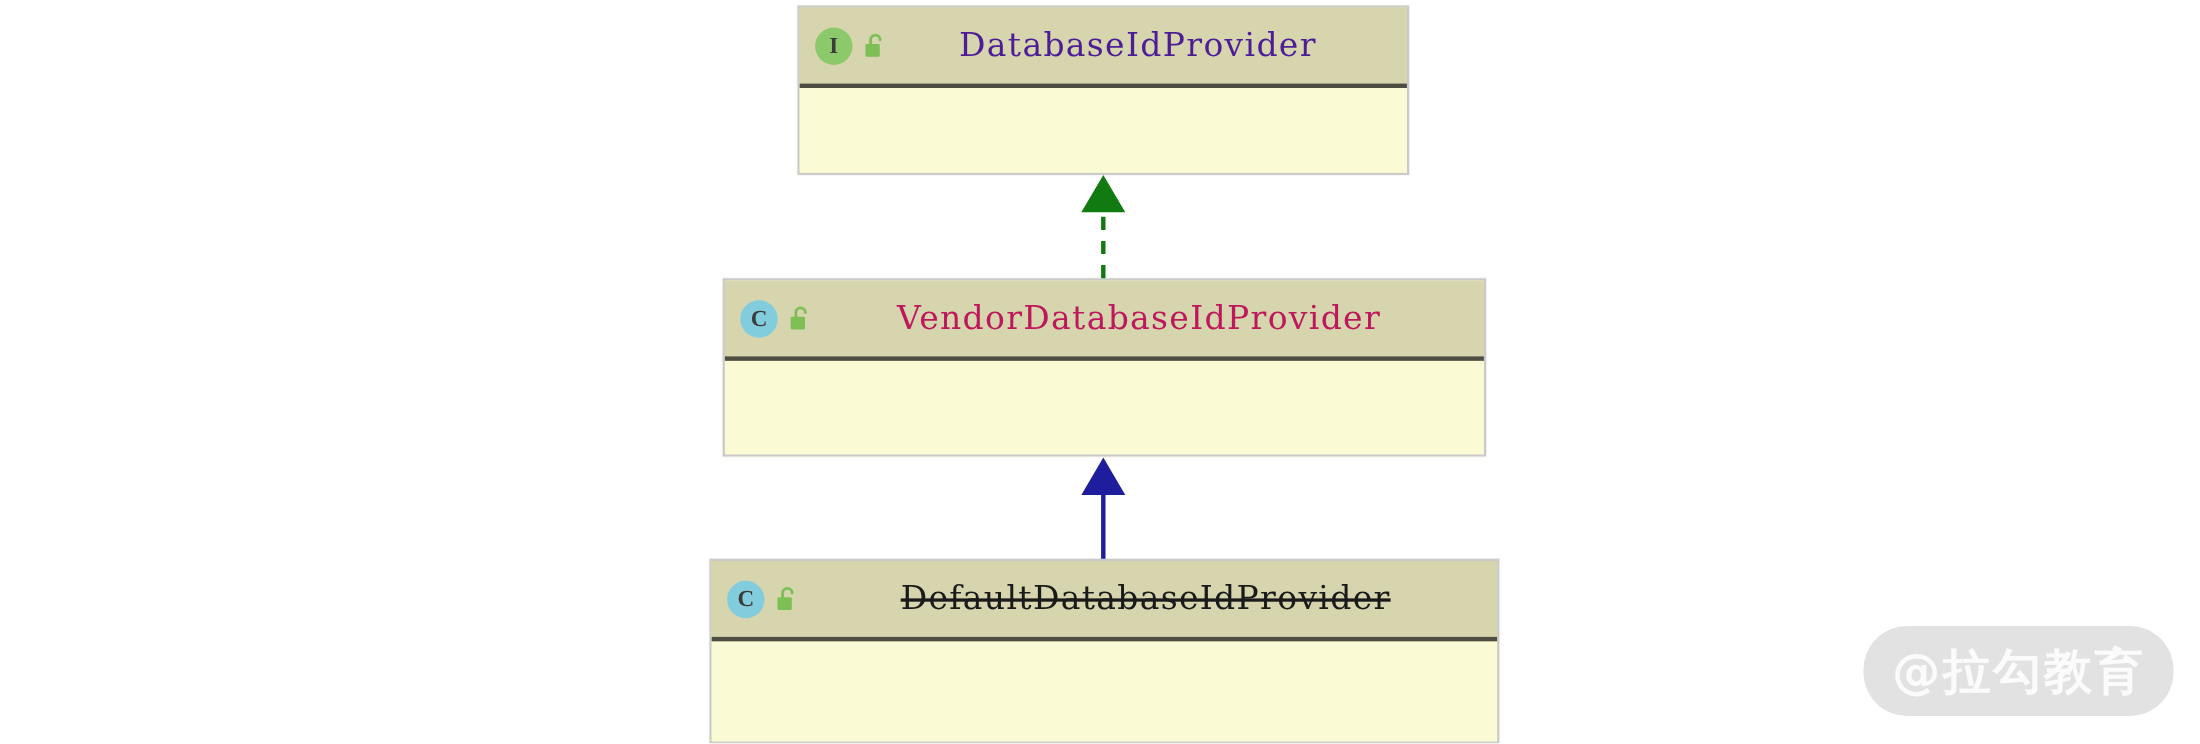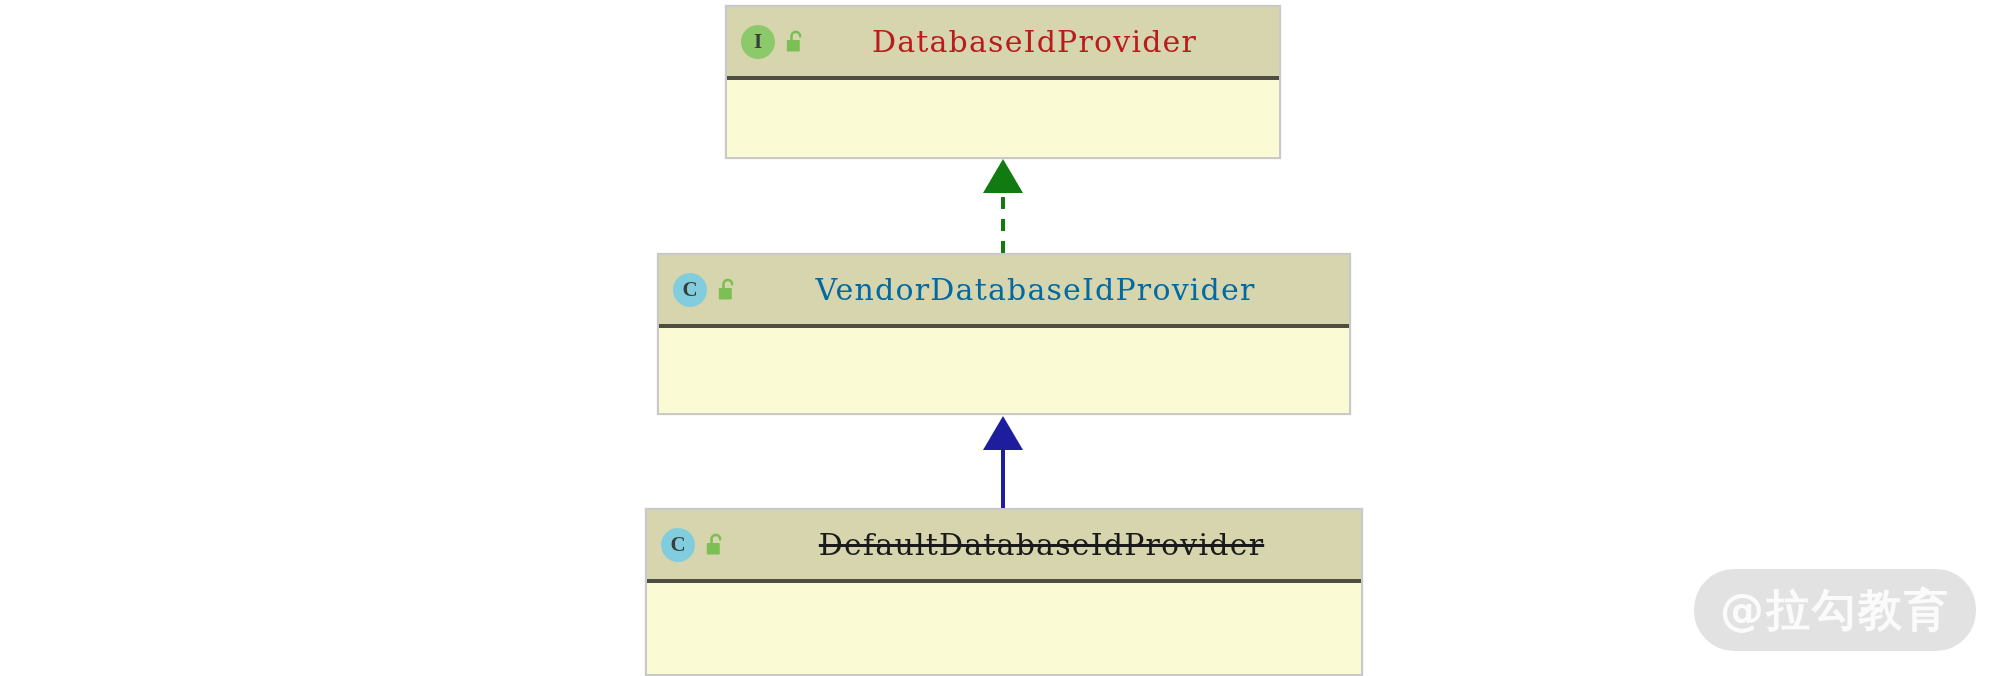--- a/index.html
+++ b/index.html
@@ -117,37 +117,37 @@
   <div class="uml-node" id="node-0" style="left: 725px; top: 5px; width: 556px; height: 154px; border-color: rgb(201, 201, 201); background: rgb(250, 250, 213);">
     <div class="uml-header" style="height: 73px; background: rgb(214, 213, 174); border-bottom-color: rgb(77, 77, 66);">
       <div class="type-badge interface" style="background: rgb(140, 201, 106);">
         <span>I</span>
       </div>
       <svg class="lock-icon" viewBox="0 0 24 26" aria-hidden="true">
         <path d="M7.5 11 V7.2 a4.3 4.3 0 0 1 8.6 0" fill="none" stroke="#7dbf55" stroke-width="2.6" stroke-linecap="round"></path>
         <rect x="2.8" y="11" width="13" height="11.5" rx="1" fill="#7dbf55"></rect>
       </svg>
       <div class="title-wrap">
-        <span class="uml-title" style="color: #b91c1c; text-decoration: none;">DatabaseIdProvider</span>
+        <span class="uml-title" style="color: #4c1d95; text-decoration: none;">DatabaseIdProvider</span>
       </div>
     </div>
     <div class="uml-body" style="height: 77px; background: rgb(250, 250, 213);"></div>
   </div>
 
   <div class="uml-node" id="node-1" style="left: 657px; top: 253px; width: 694px; height: 162px; border-color: rgb(201, 201, 201); background: rgb(250, 250, 213);">
     <div class="uml-header" style="height: 73px; background: rgb(214, 213, 174); border-bottom-color: rgb(77, 77, 66);">
       <div class="type-badge klass" style="background: rgb(130, 205, 221);">
         <span>C</span>
       </div>
       <svg class="lock-icon" viewBox="0 0 24 26" aria-hidden="true">
         <path d="M7.5 11 V7.2 a4.3 4.3 0 0 1 8.6 0" fill="none" stroke="#7dbf55" stroke-width="2.6" stroke-linecap="round"></path>
         <rect x="2.8" y="11" width="13" height="11.5" rx="1" fill="#7dbf55"></rect>
       </svg>
       <div class="title-wrap">
-        <span class="uml-title accent-blue" style="color: #0369a1; text-decoration: none;">VendorDatabaseIdProvider</span>
+        <span class="uml-title accent-blue" style="color: #be185d; text-decoration: none;">VendorDatabaseIdProvider</span>
       </div>
     </div>
     <div class="uml-body" style="height: 85px; background: rgb(250, 250, 213);"></div>
   </div>
 
   <div class="uml-node" id="node-2" style="left: 645px; top: 508px; width: 718px; height: 168px; border-color: rgb(201, 201, 201); background: rgb(250, 250, 213);">
     <div class="uml-header" style="height: 73px; background: rgb(214, 213, 174); border-bottom-color: rgb(77, 77, 66);">
       <div class="type-badge klass" style="background: rgb(130, 205, 221);">
         <span>C</span>
       </div>

